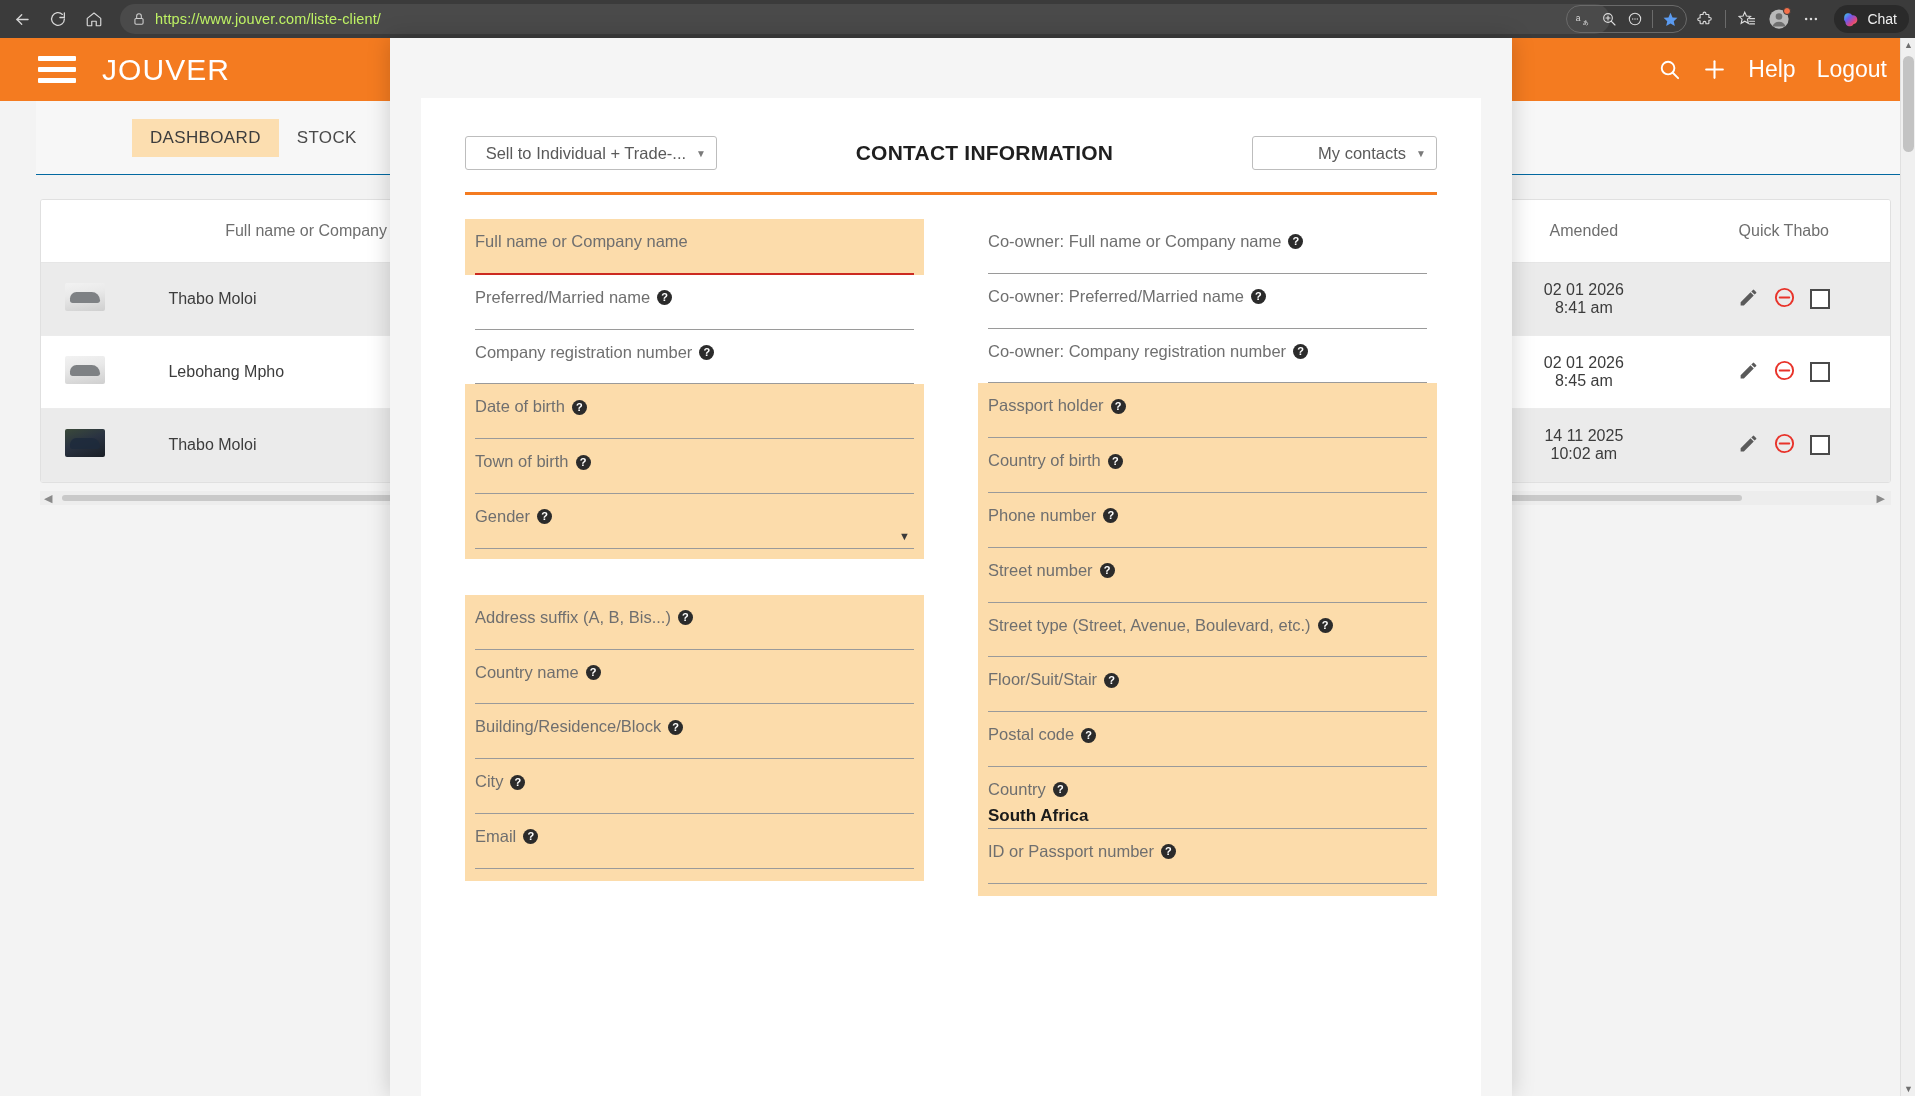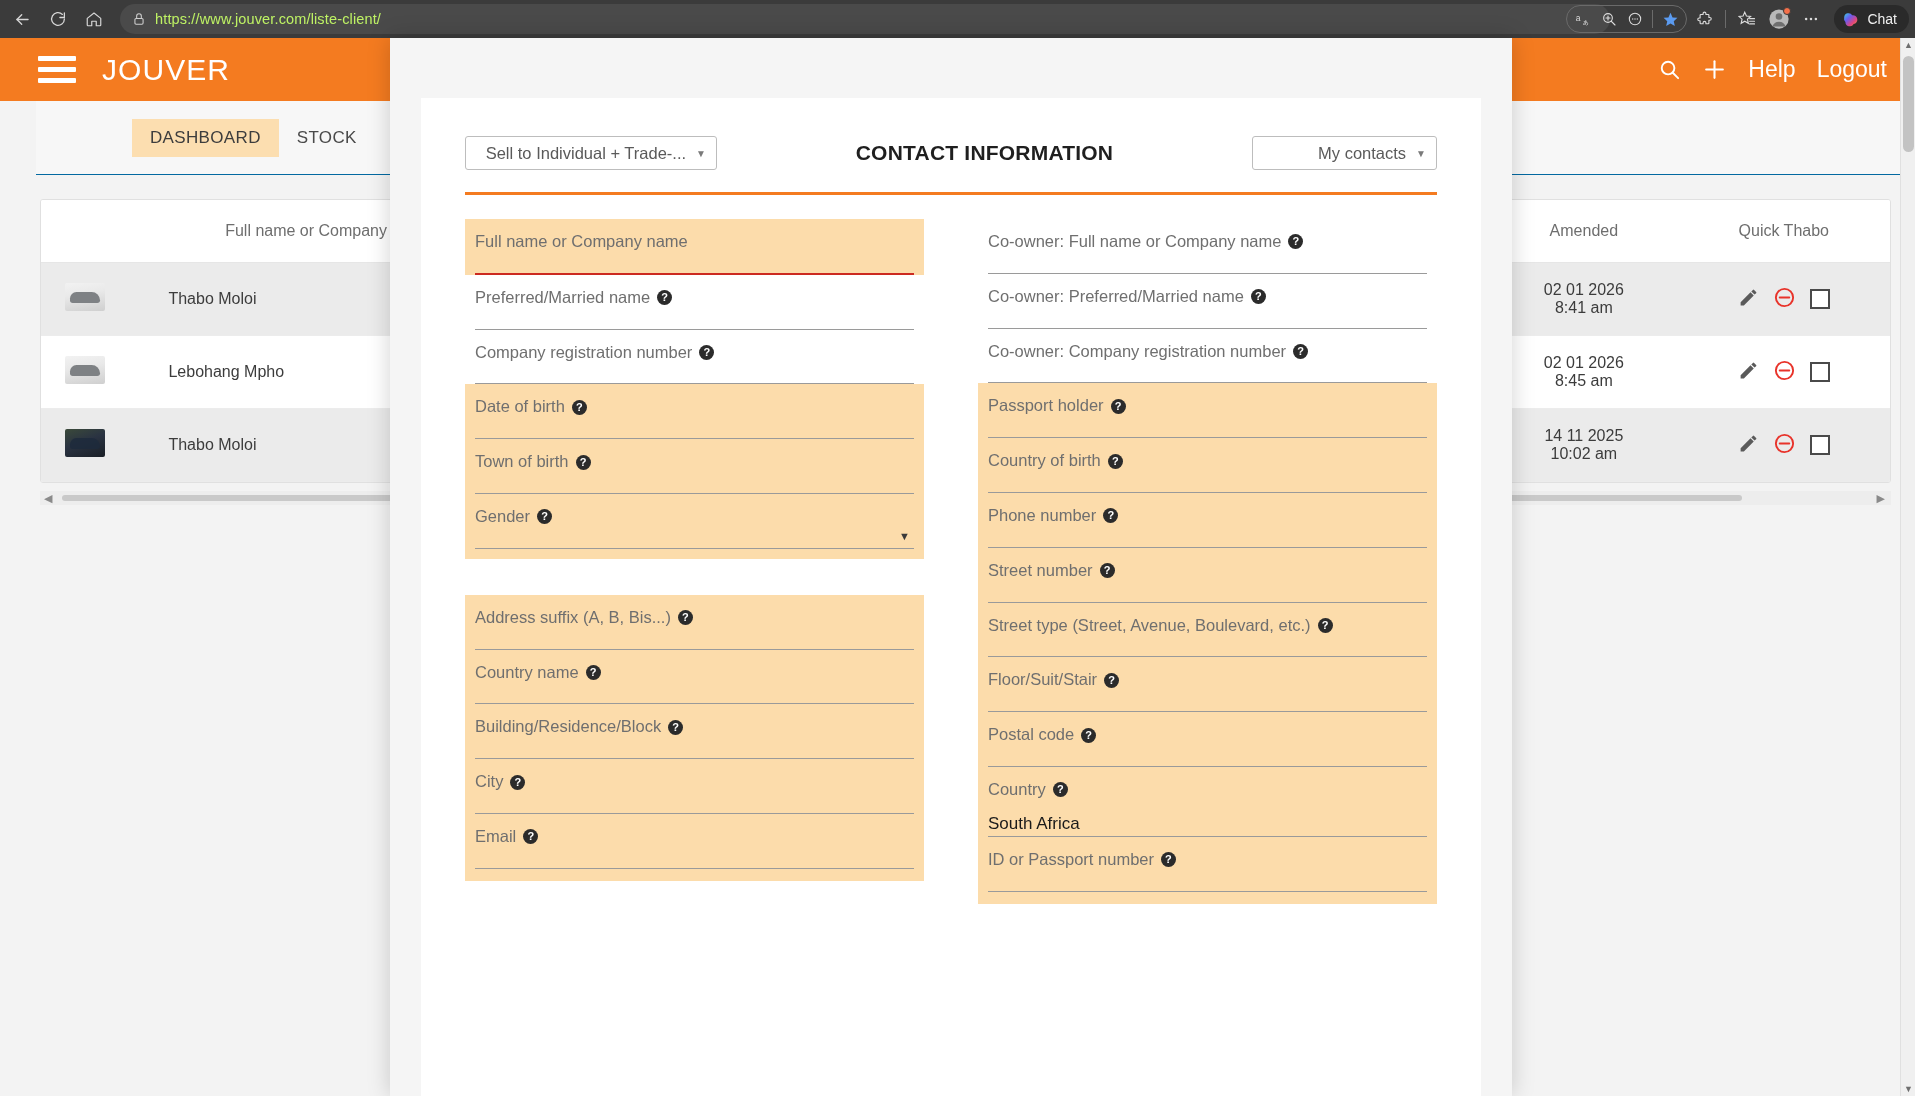--- a/index.html
+++ b/index.html
@@ -191,21 +191,21 @@
   }
   .col { width: 100%; }
   .blk { background: transparent; }
   .blk.hl { background: #fcdcab; }
   .field { padding: 13px 10px 0 10px; }
   .field .lbl {
     font-size: 16.5px; color: #6f6f6f; display: flex; align-items: center; gap: 7px;
     line-height: 1.2; white-space: nowrap;
   }
   .field .val {
-    font-size: 17px; color: #1a1a1a; margin-top: 14px; min-height: 21px;
+    font-size: 17px; color: #1a1a1a; margin-top: 6px; min-height: 21px; font-weight: bold;
   }
   .field .line {
     margin-top: 21px; height: 1px; background: #9a9a9a;
   }
   .field.has-val .line { margin-top: 1px; }
   .field.err .line { background: #cc2a20; height: 2px; }
   .field.err .lbl { color: #6f6f6f; }
   .field-row-caret { position: relative; }
   .field-row-caret .caret-abs {
     position: absolute; right: 14px; bottom: 7px; color: #3a3a3a; font-size: 11px;

